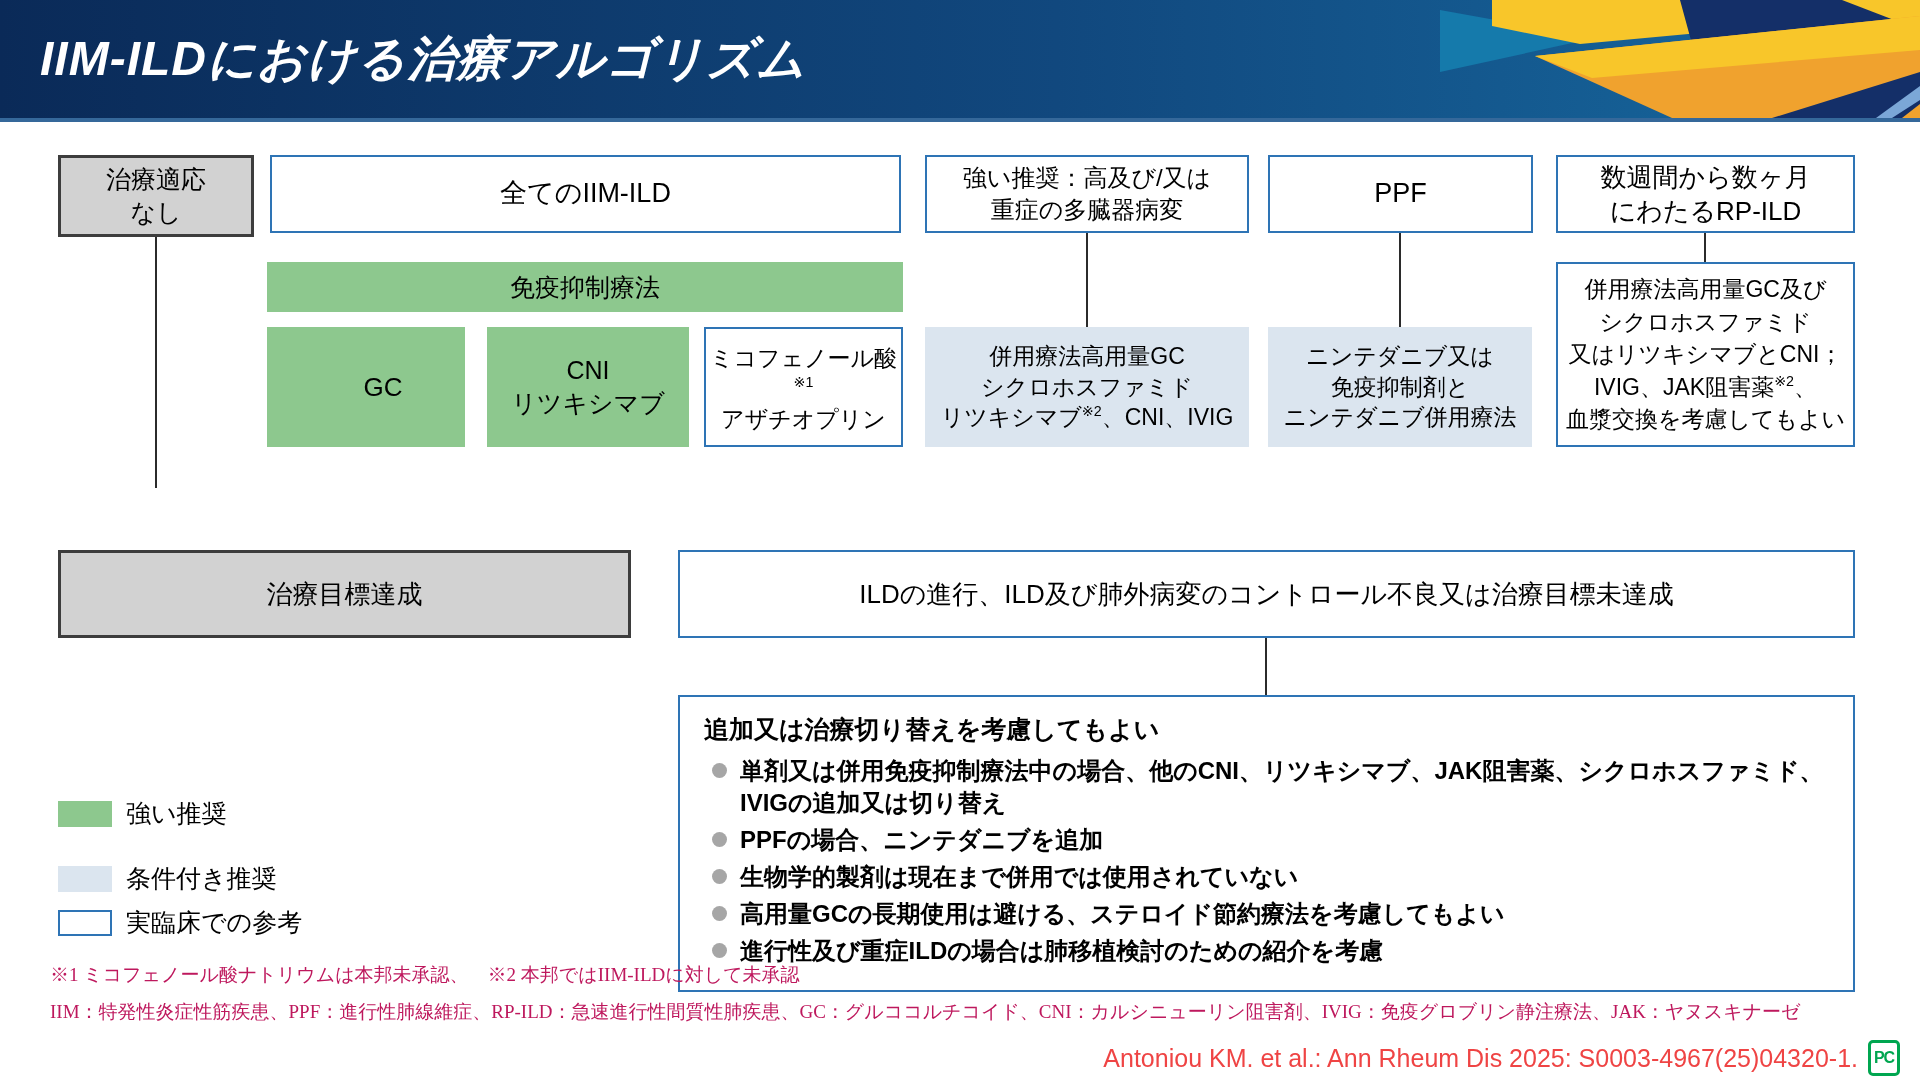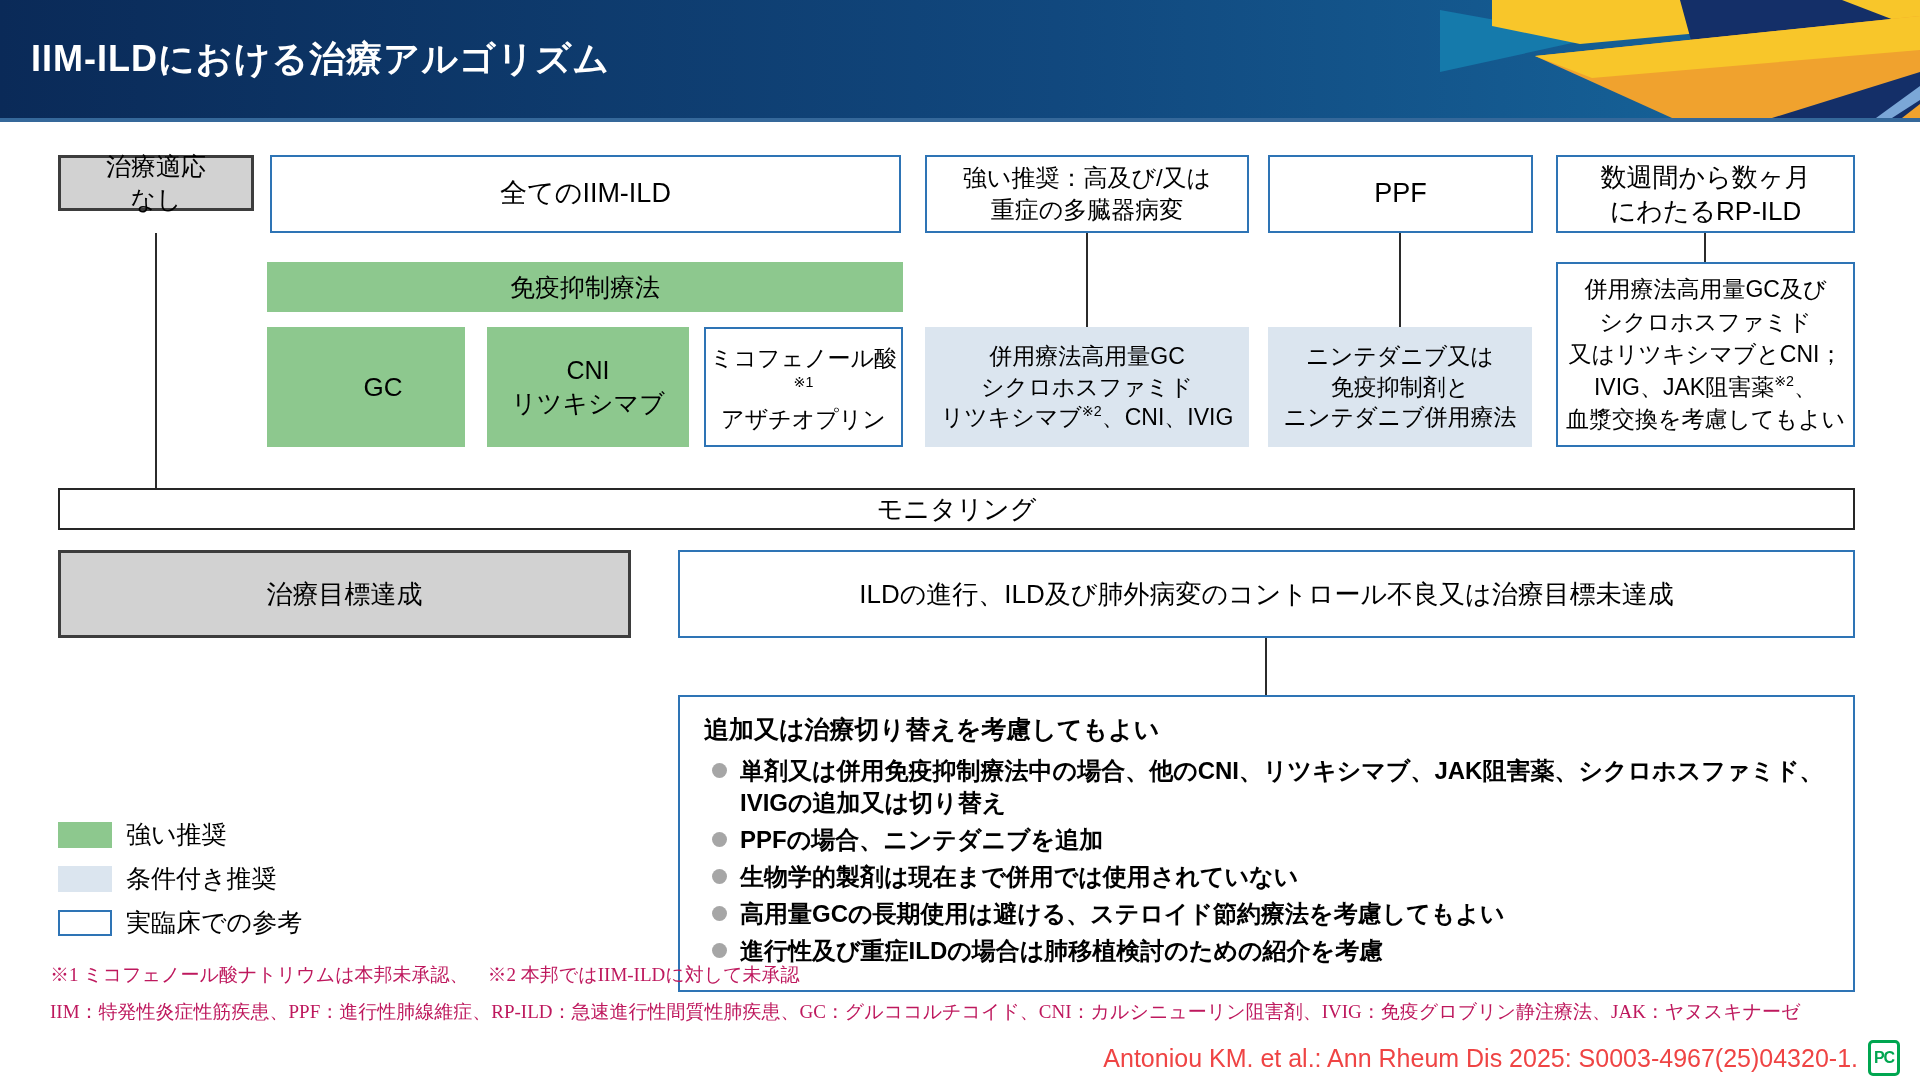--- a/index.html
+++ b/index.html
@@ -4,36 +4,36 @@
 <style>
   * { margin:0; padding:0; box-sizing:border-box; }
   html,body { width:1920px; height:1080px; background:#ffffff; overflow:hidden;
               font-family:"Liberation Sans","DejaVu Sans",sans-serif; color:#000; }
   .canvas { position:relative; width:1920px; height:1080px; background:#fff; }
 
   
   .header { position:absolute; left:0; top:0; width:1920px; height:118px;
             background:linear-gradient(90deg,#0a2a58 0%,#11487e 55%,#17699f 100%); }
   .header-edge { position:absolute; left:0; top:118px; width:1920px; height:4px; background:#35689a; }
-  .title { position:absolute; left:31px; top:50%; transform:translateY(-50%);
-           color:#fff; font-size:36px; font-weight:bold; letter-spacing:1px; }
+  .title { position:absolute; left:40px; top:50%; transform:translateY(-50%);
+           color:#fff; font-size:48px; font-weight:bold; letter-spacing:1px;font-style:italic; }
   .deco { position:absolute; right:0; top:0; width:480px; height:118px; }
 
   
   .box { position:absolute; display:flex; flex-direction:column; align-items:center;
          justify-content:center; text-align:center; line-height:1.32; font-size:25px; }
   .outline-blue { background:#fff; border:2px solid #2e74b5; }
   .gray  { background:#d2d2d2; border:3px solid #3d3d3d; }
   .green { background:#8dc88e; }
   .lightblue { background:#dbe5ef; }
   .black-border { background:#fff; border:2px solid #262626; }
   sup { font-size:0.62em; vertical-align:super; line-height:0; }
 
   
-  .b-noind   { left:58px;   top:155px; width:196px; height:56px; }
+  .b-noind   { left:58px;   top:155px; width:196px; height:82px; }
   .b-alliim  { left:270px;  top:155px; width:631px; height:78px; font-size:27px; }
   .b-risk    { left:925px;  top:155px; width:324px; height:78px; font-size:24px; }
   .b-ppf     { left:1268px; top:155px; width:265px; height:78px; font-size:27px; }
   .b-rpild   { left:1556px; top:155px; width:299px; height:78px; font-size:26px; }
   
   .b-immuno  { left:267px;  top:262px; width:636px; height:50px; font-size:25px; }
   .b-gc      { left:267px;  top:327px; width:198px; height:120px; font-size:26px;padding-left:34px; }
   .b-cni     { left:487px;  top:327px; width:202px; height:120px; font-size:25px; }
   .b-mmf     { left:704px;  top:327px; width:199px; height:120px; font-size:23px;
                justify-content:flex-start; padding-top:14px; }
@@ -59,21 +59,21 @@
   .vline { position:absolute; width:2px; background:#2b2b2b; }
   .c1 { left:155px;  top:233px; height:255px; }
   .c2 { left:1086px; top:233px; height:94px; }
   .c3 { left:1399px; top:233px; height:94px; }
   .c4 { left:1704px; top:233px; height:29px; }
   .c5 { left:1265px; top:638px; height:57px; }
 
   
   .legend-item { position:absolute; left:58px; display:flex; align-items:center; gap:14px;
                  font-size:25px; }
-  .lg1 { top:818px;justify-content:center; } .lg2 { top:862px; } .lg3 { top:906px; }
+  .lg1 { top:797px;justify-content:center; } .lg2 { top:862px; } .lg3 { top:906px; }
   .swatch { width:54px; height:26px; display:inline-block; }
   .sw-green { background:#8dc88e; }
   .sw-blue  { background:#dbe5ef; }
   .sw-outline { background:#fff; border:2px solid #2e74b5; }
 
   
   .footnote { position:absolute; left:50px; font-size:19px; color:#be185d;font-family:Liberation Serif, serif; }
   .fn1 { top:962px; } .fn2 { top:999px; }
   .citation-row { position:absolute; right:20px; top:1040px; display:flex;
                   align-items:center; gap:10px; }
@@ -153,23 +153,20 @@
     <span>ニンテダニブ併用療法</span>
   </div>
   <div class="box outline-blue b-rpcombo">
     <span>併用療法高用量GC及び</span>
     <span>シクロホスファミド</span>
     <span>又はリツキシマブとCNI；</span>
     <span><span>IVIG、JAK阻害薬</span><sup>※2</sup><span>、</span></span>
     <span>血漿交換を考慮してもよい</span>
   </div>
 
-  <div class="box black-border b-monitor">
-    <span>モニタリング</span>
-  </div>
 
   <div class="box gray b-goal">
     <span>治療目標達成</span>
   </div>
   <div class="box outline-blue b-nogoal">
     <span>ILDの進行、ILD及び肺外病変のコントロール不良又は治療目標未達成</span>
   </div>
 
   <div class="b-consider">
     <div class="consider-title">追加又は治療切り替えを考慮してもよい</div>

